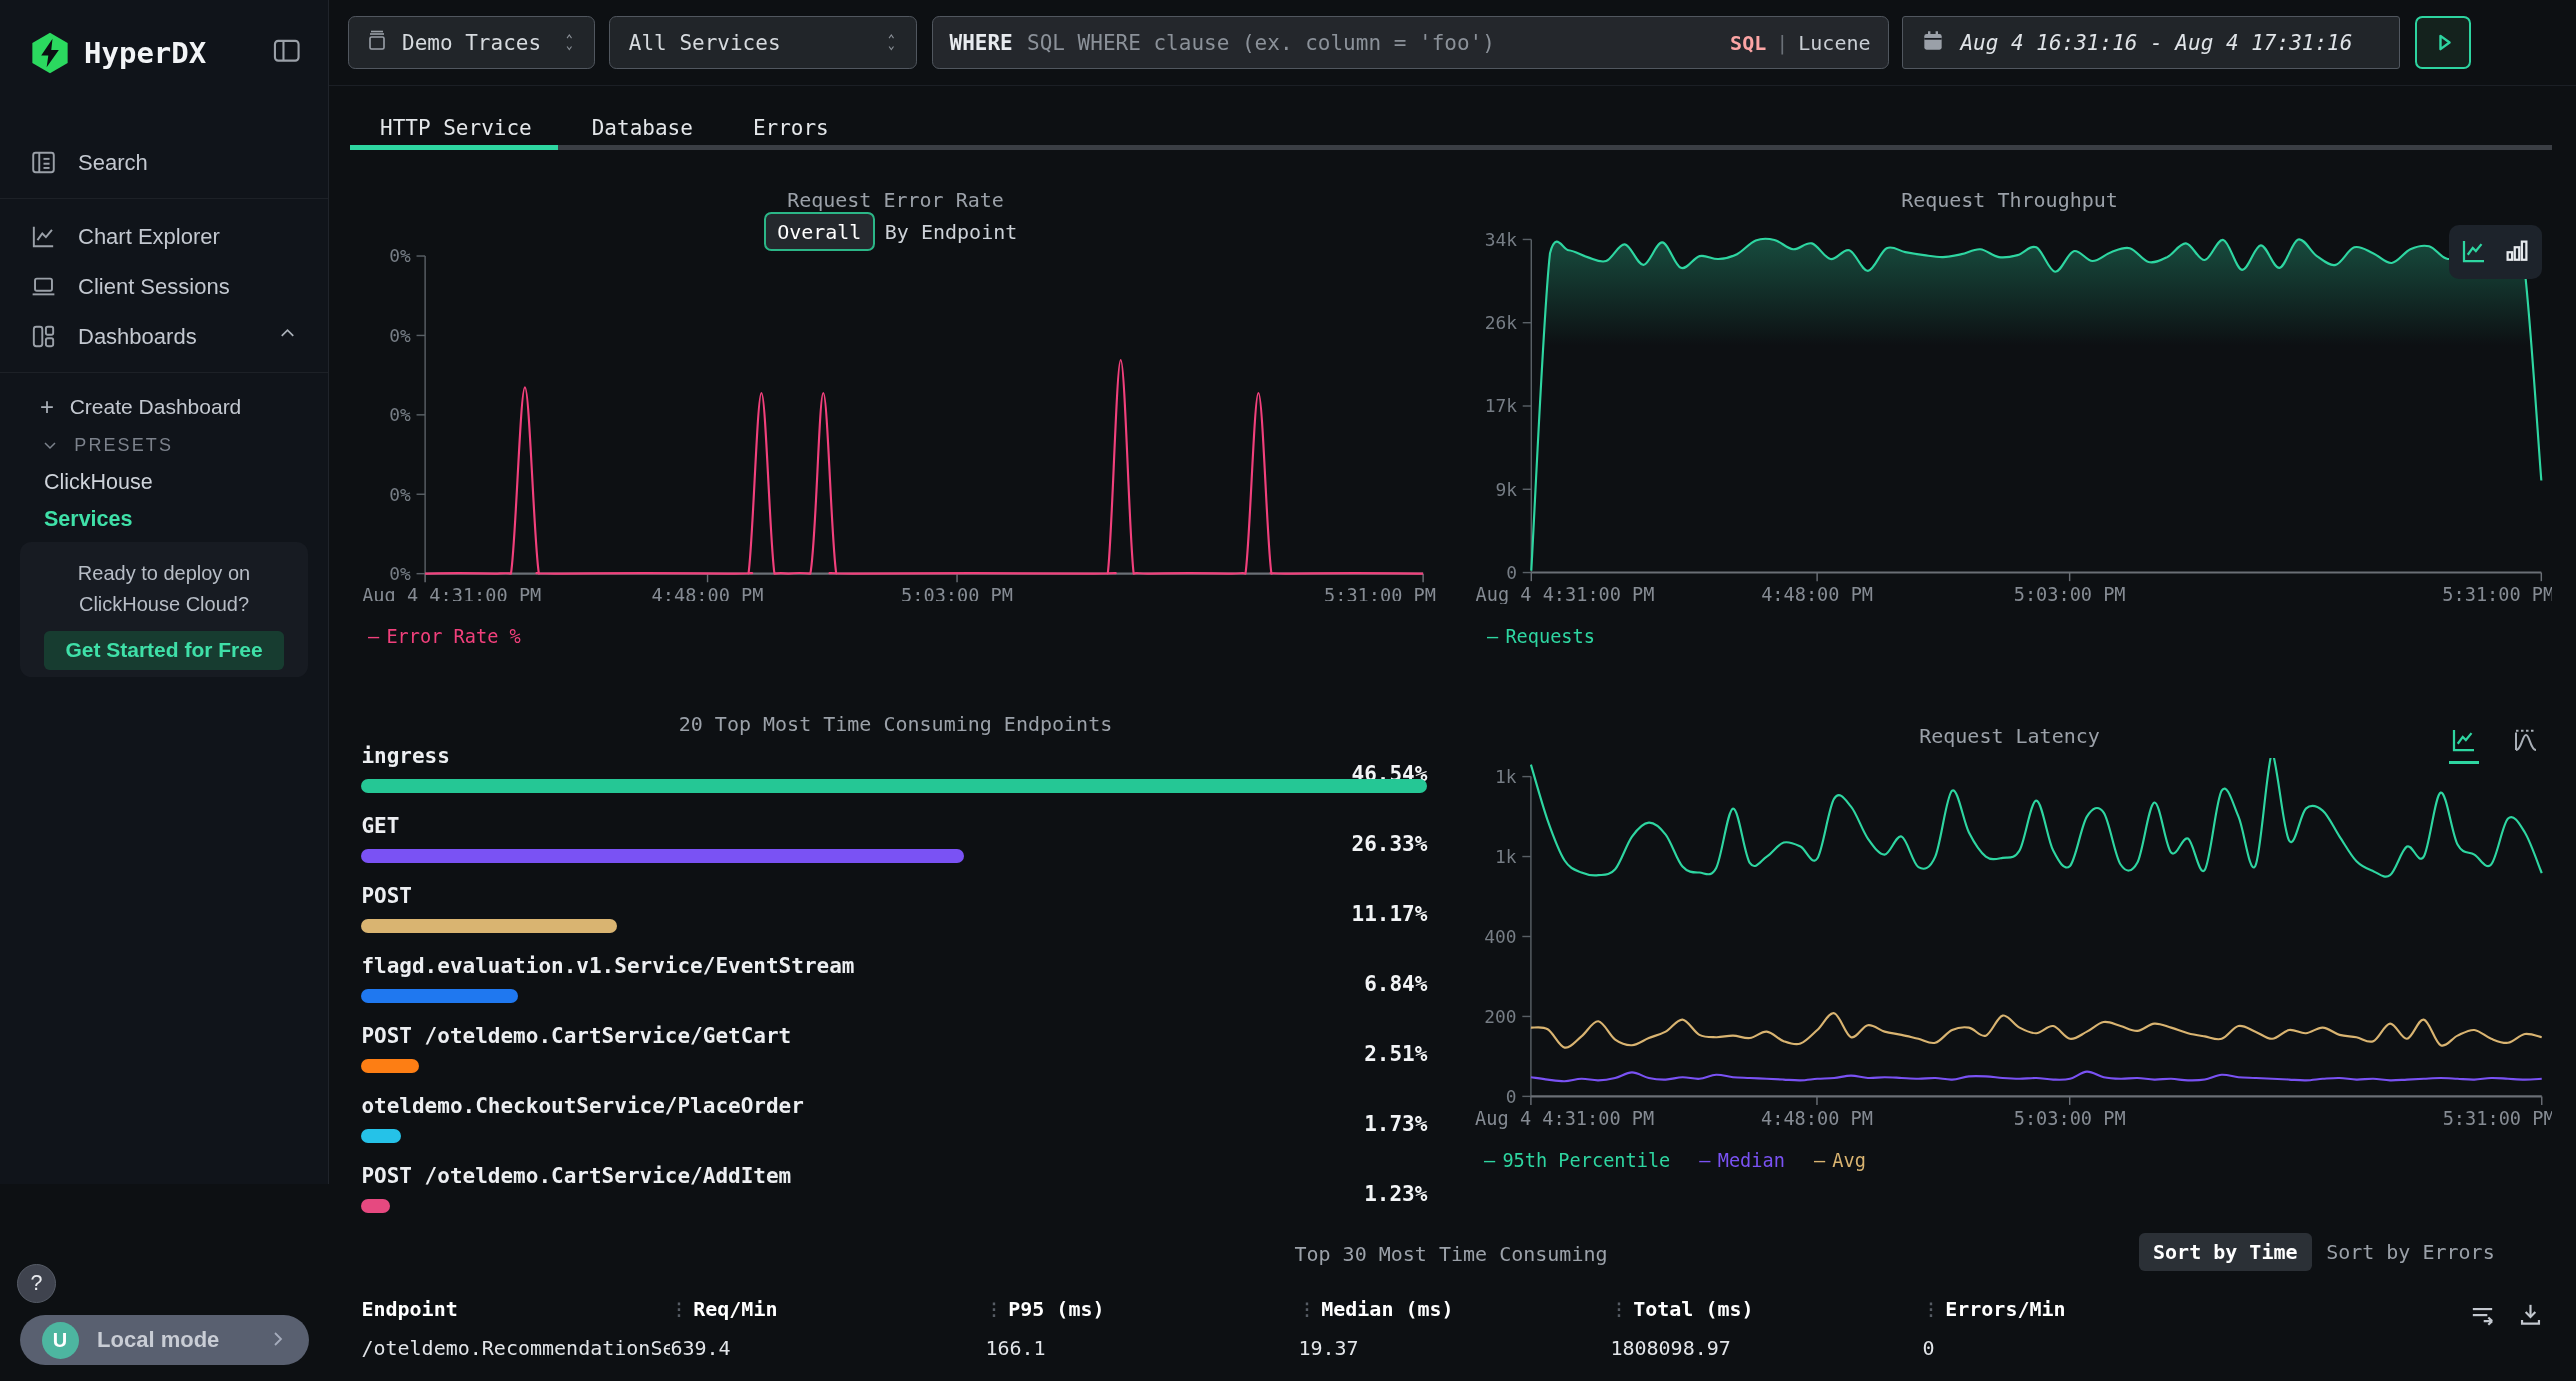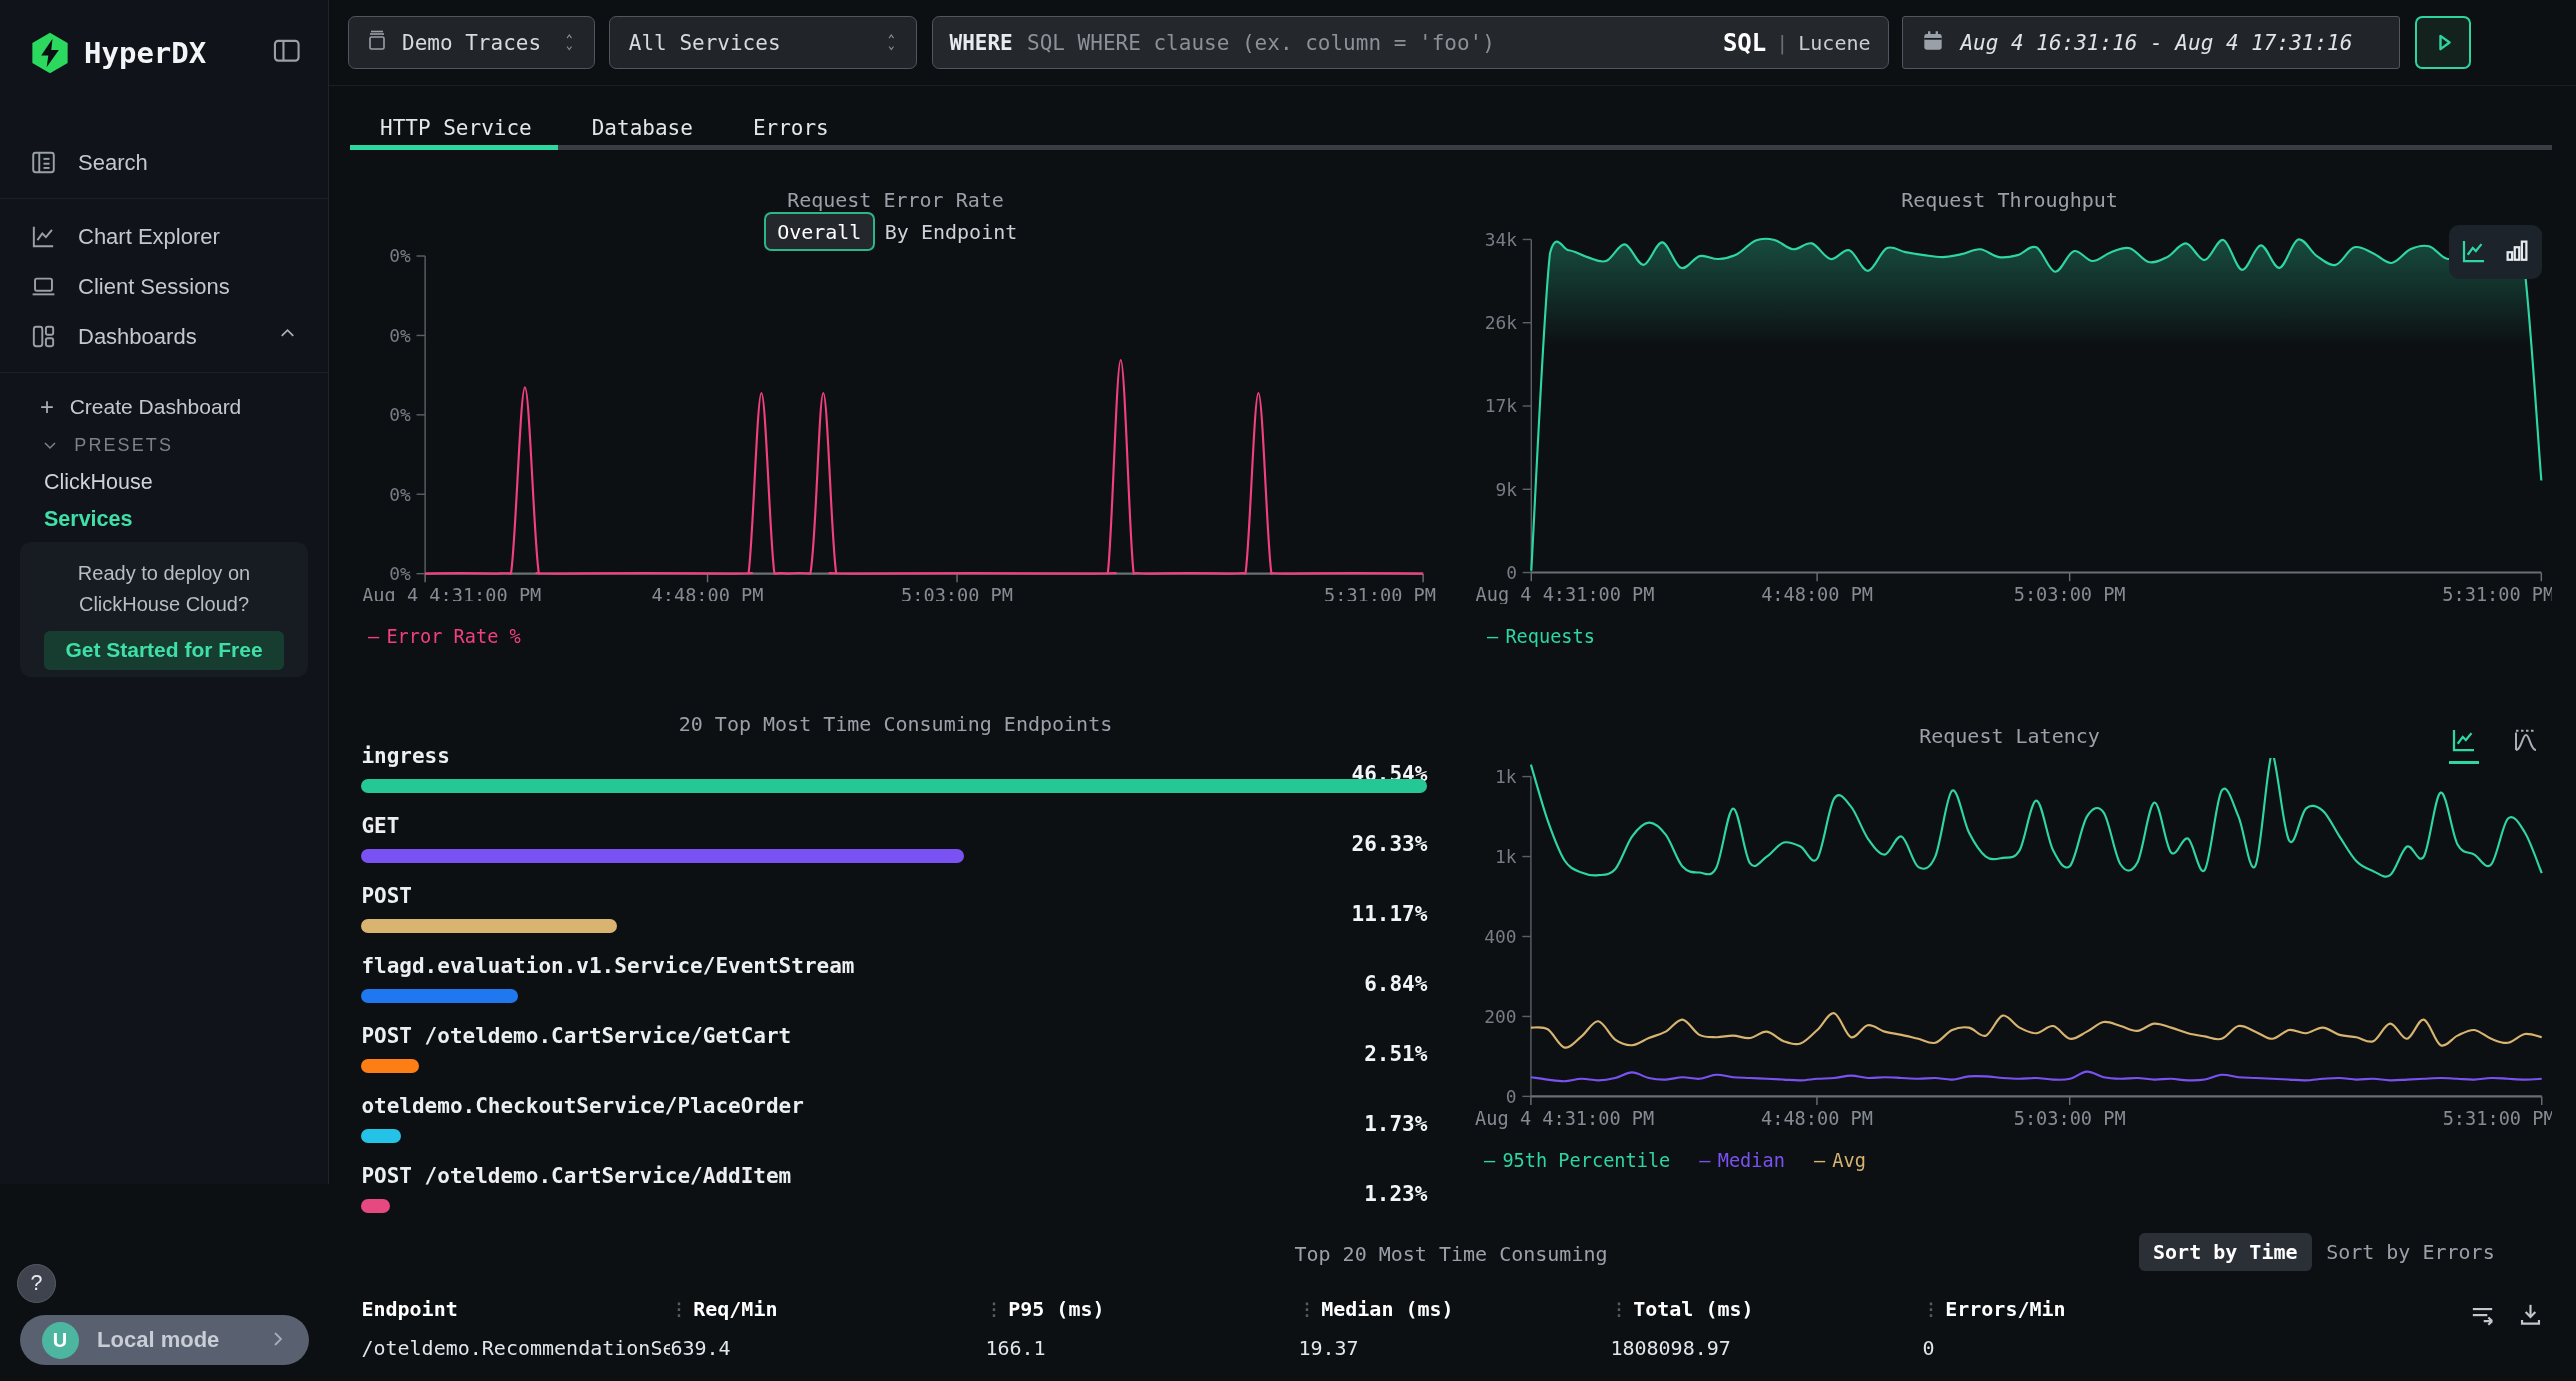--- a/index.html
+++ b/index.html
@@ -46,21 +46,21 @@
   .main { flex:1; position:relative; background:#0d1013; }
   .topbar { height:86px; display:flex; align-items:center; padding-left:19.3px; border-bottom:1.4px solid #1b1f25; }
   .select-box { height:53px; background:#212529; border:1.4px solid #51575f; border-radius:7.2px;
                 display:flex; align-items:center; padding:0 15.7px; margin-right:14.3px; cursor:pointer; }
   .select-box .stext { font-size:21px; color:#d6dade; margin:0 18.6px 0 13px; }
   .updown { display:flex; flex-direction:column; gap:1.4px; }
   .where-box { width:957px; height:53px; background:#24272c; border:1.4px solid #51575f; border-radius:7.2px;
                display:flex; align-items:center; padding:0 17px; margin-right:13.6px; cursor:text; }
   .where-label { font-weight:bold; color:#e8ebef; font-size:21px; margin-right:14.3px; }
   .where-placeholder { flex:1; color:#8b9199; font-size:21px; white-space:nowrap; overflow:hidden; }
-  .lang-sql { color:#ffffff; font-size:24px; font-weight:bold; cursor:pointer; }
+  .lang-sql { color:#fca5a5; font-size:20px; font-weight:bold; cursor:pointer; }
   .lang-div { color:#6a7077; font-size:20px; margin:0 10px; }
   .lang-lucene { color:#c9ced4; font-size:20px; cursor:pointer; }
   .time-box { width:498px; height:53px; background:#212529; border:1.4px solid #51575f; border-radius:3px;
               display:flex; align-items:center; padding:0 17px; cursor:pointer;font-style:italic; }
   .time-text { font-size:21px; color:#dfe3e7; margin-left:14.3px; }
   .play-btn { width:56px; height:53px; margin-left:15px; background:#14221d; border:2.1px solid #2dd4a0;
               border-radius:7.2px; display:flex; align-items:center; justify-content:center; cursor:pointer; }
 
   .tabs-row { height:64px; display:flex; align-items:flex-end; padding-left:21px; position:relative; }
   .tab { font-size:21px; color:#e4e7ea; padding:0 30px; height:44px; display:flex; align-items:center; cursor:pointer; }
@@ -508,21 +508,21 @@
             </span>
             <span class="lg" style="color:#d9b471">
               <span>—</span>
               <span>Avg</span>
             </span>
           </div>
       </section>
 
       <section class="panel" id="table-panel">
         <div class="panel-head" style="padding-top:21.5px">
-          <span class="panel-title">Top 20 Most Time Consuming</span>
+          <span class="panel-title">Top 30 Most Time Consuming</span>
         </div>
         <div class="sort-group">
           <button class="sort-btn active">Sort by Time</button>
           <button class="sort-btn">Sort by Errors</button>
         </div>
         <div class="tbl" id="tbl">
             <div class="tbl-row tbl-head">
               <span class="th-cell">
                 <span>Endpoint</span>
               </span>

